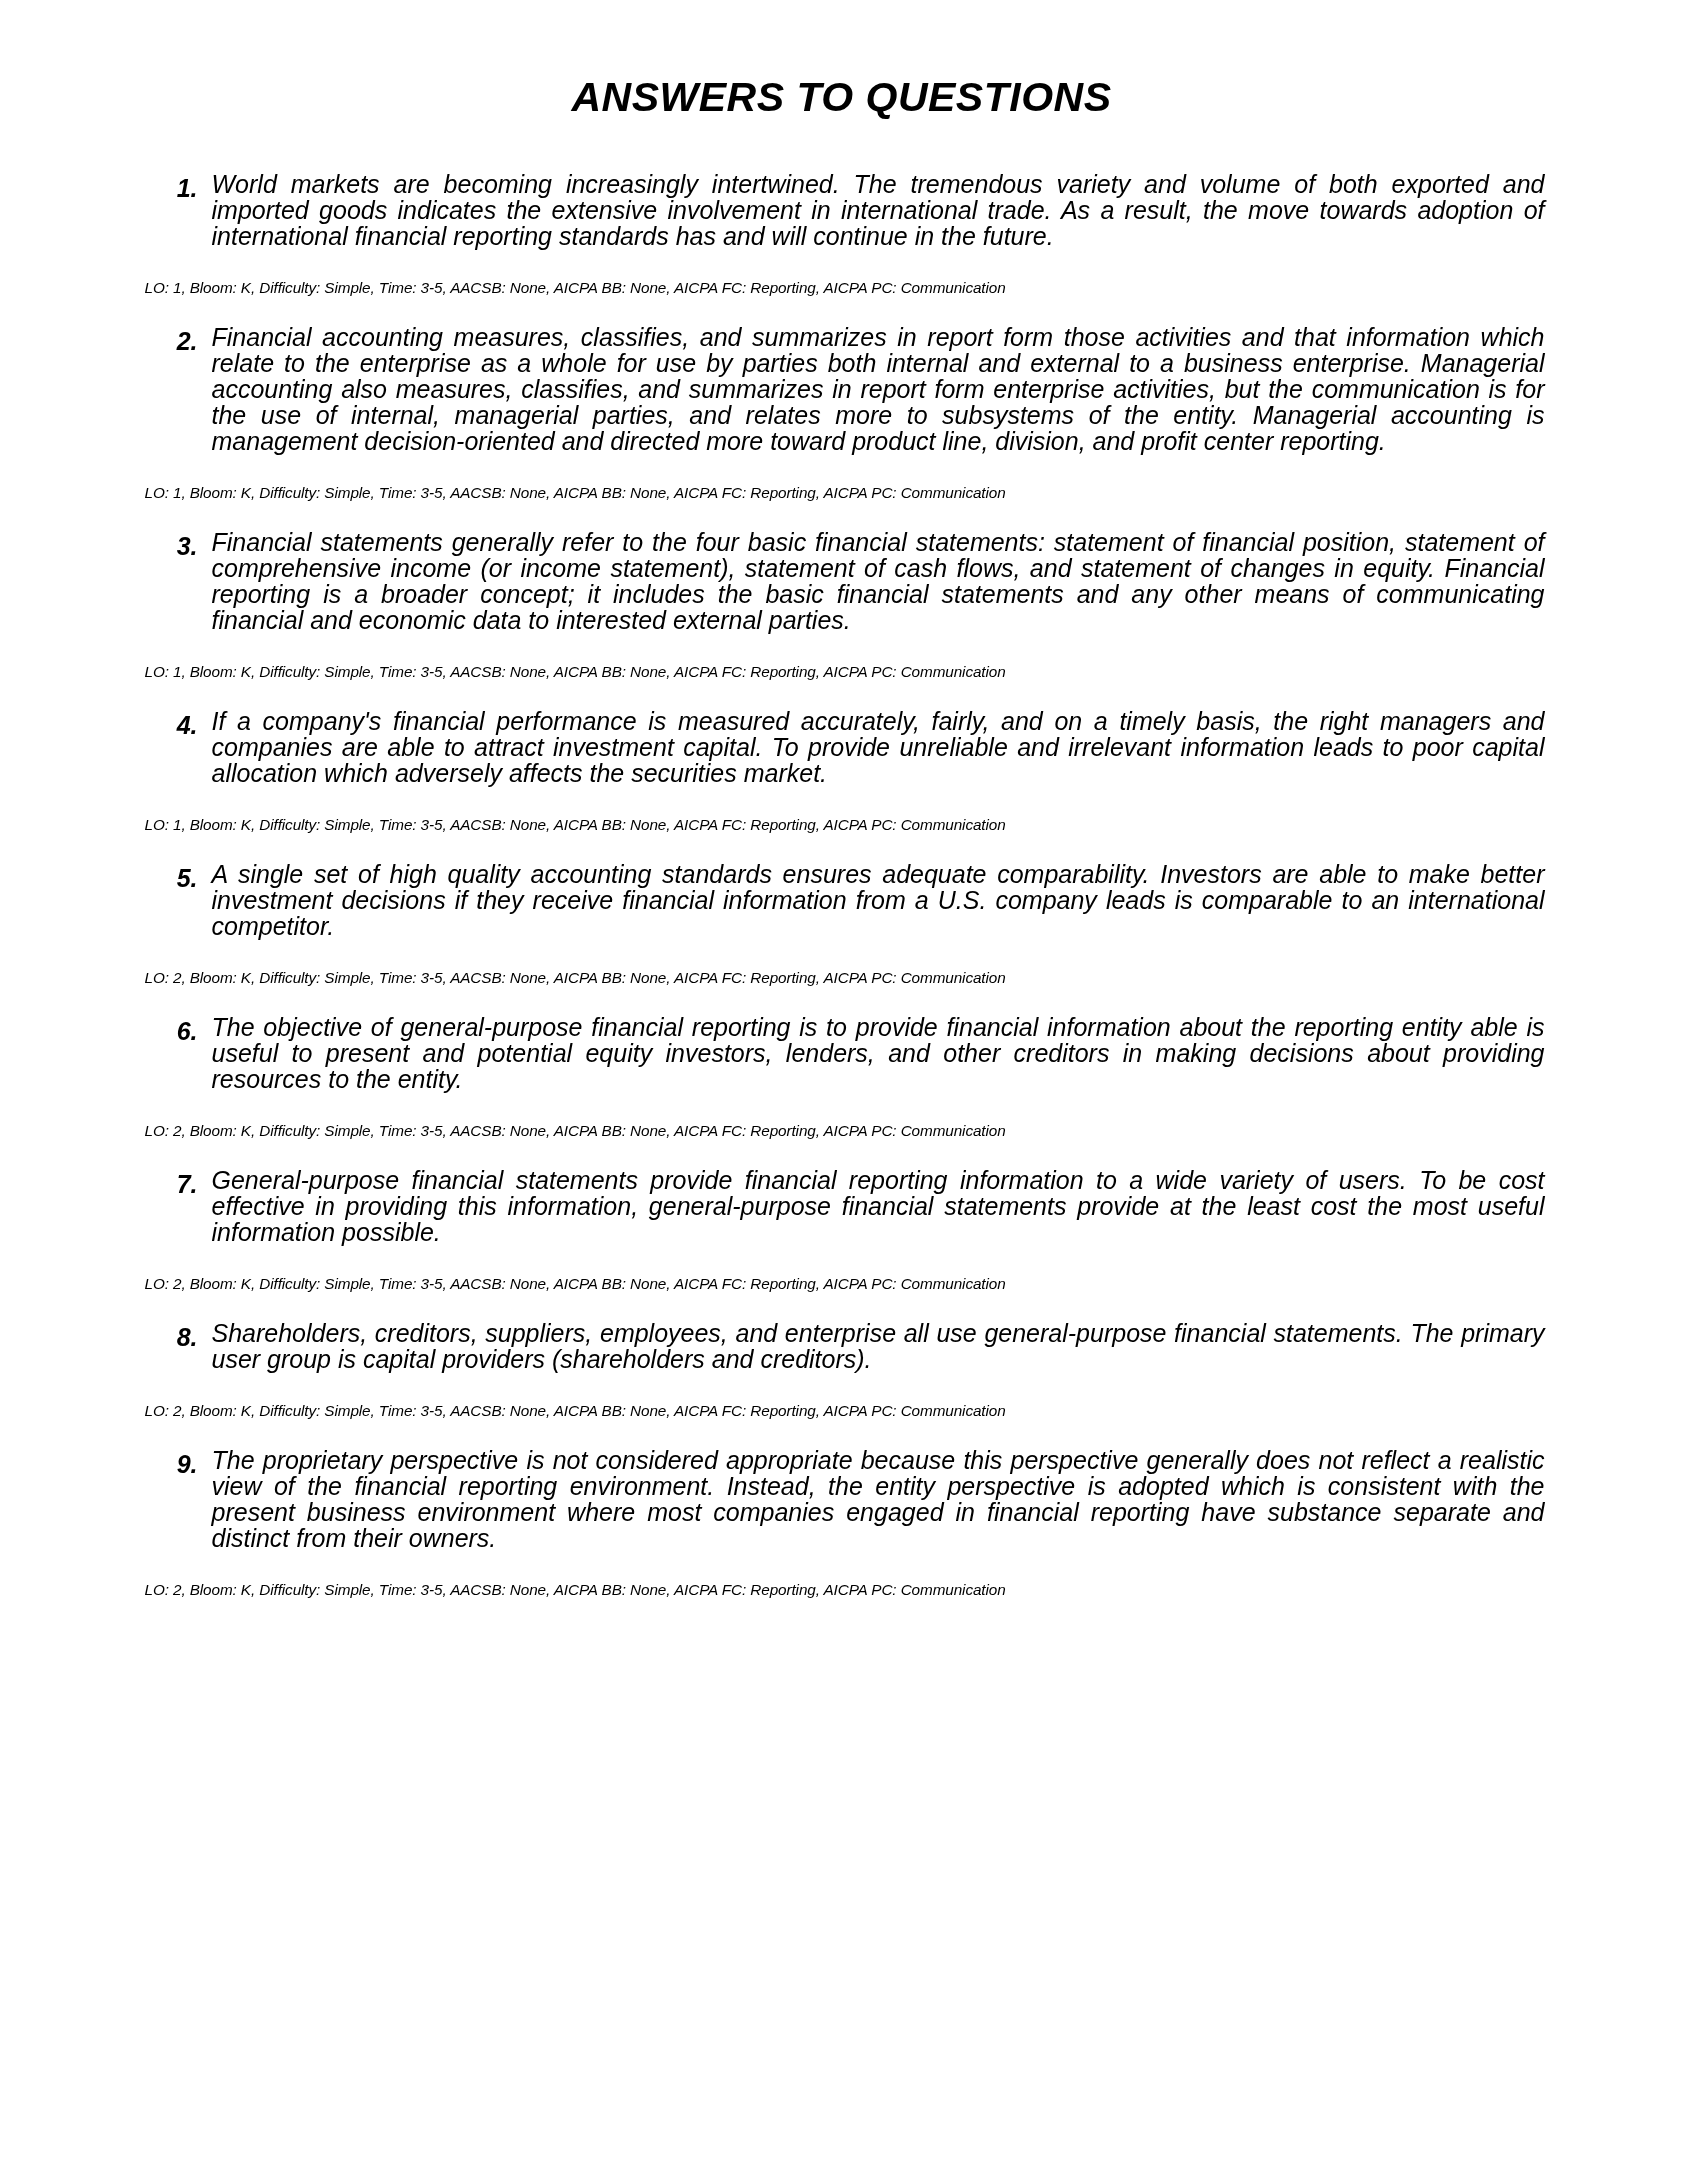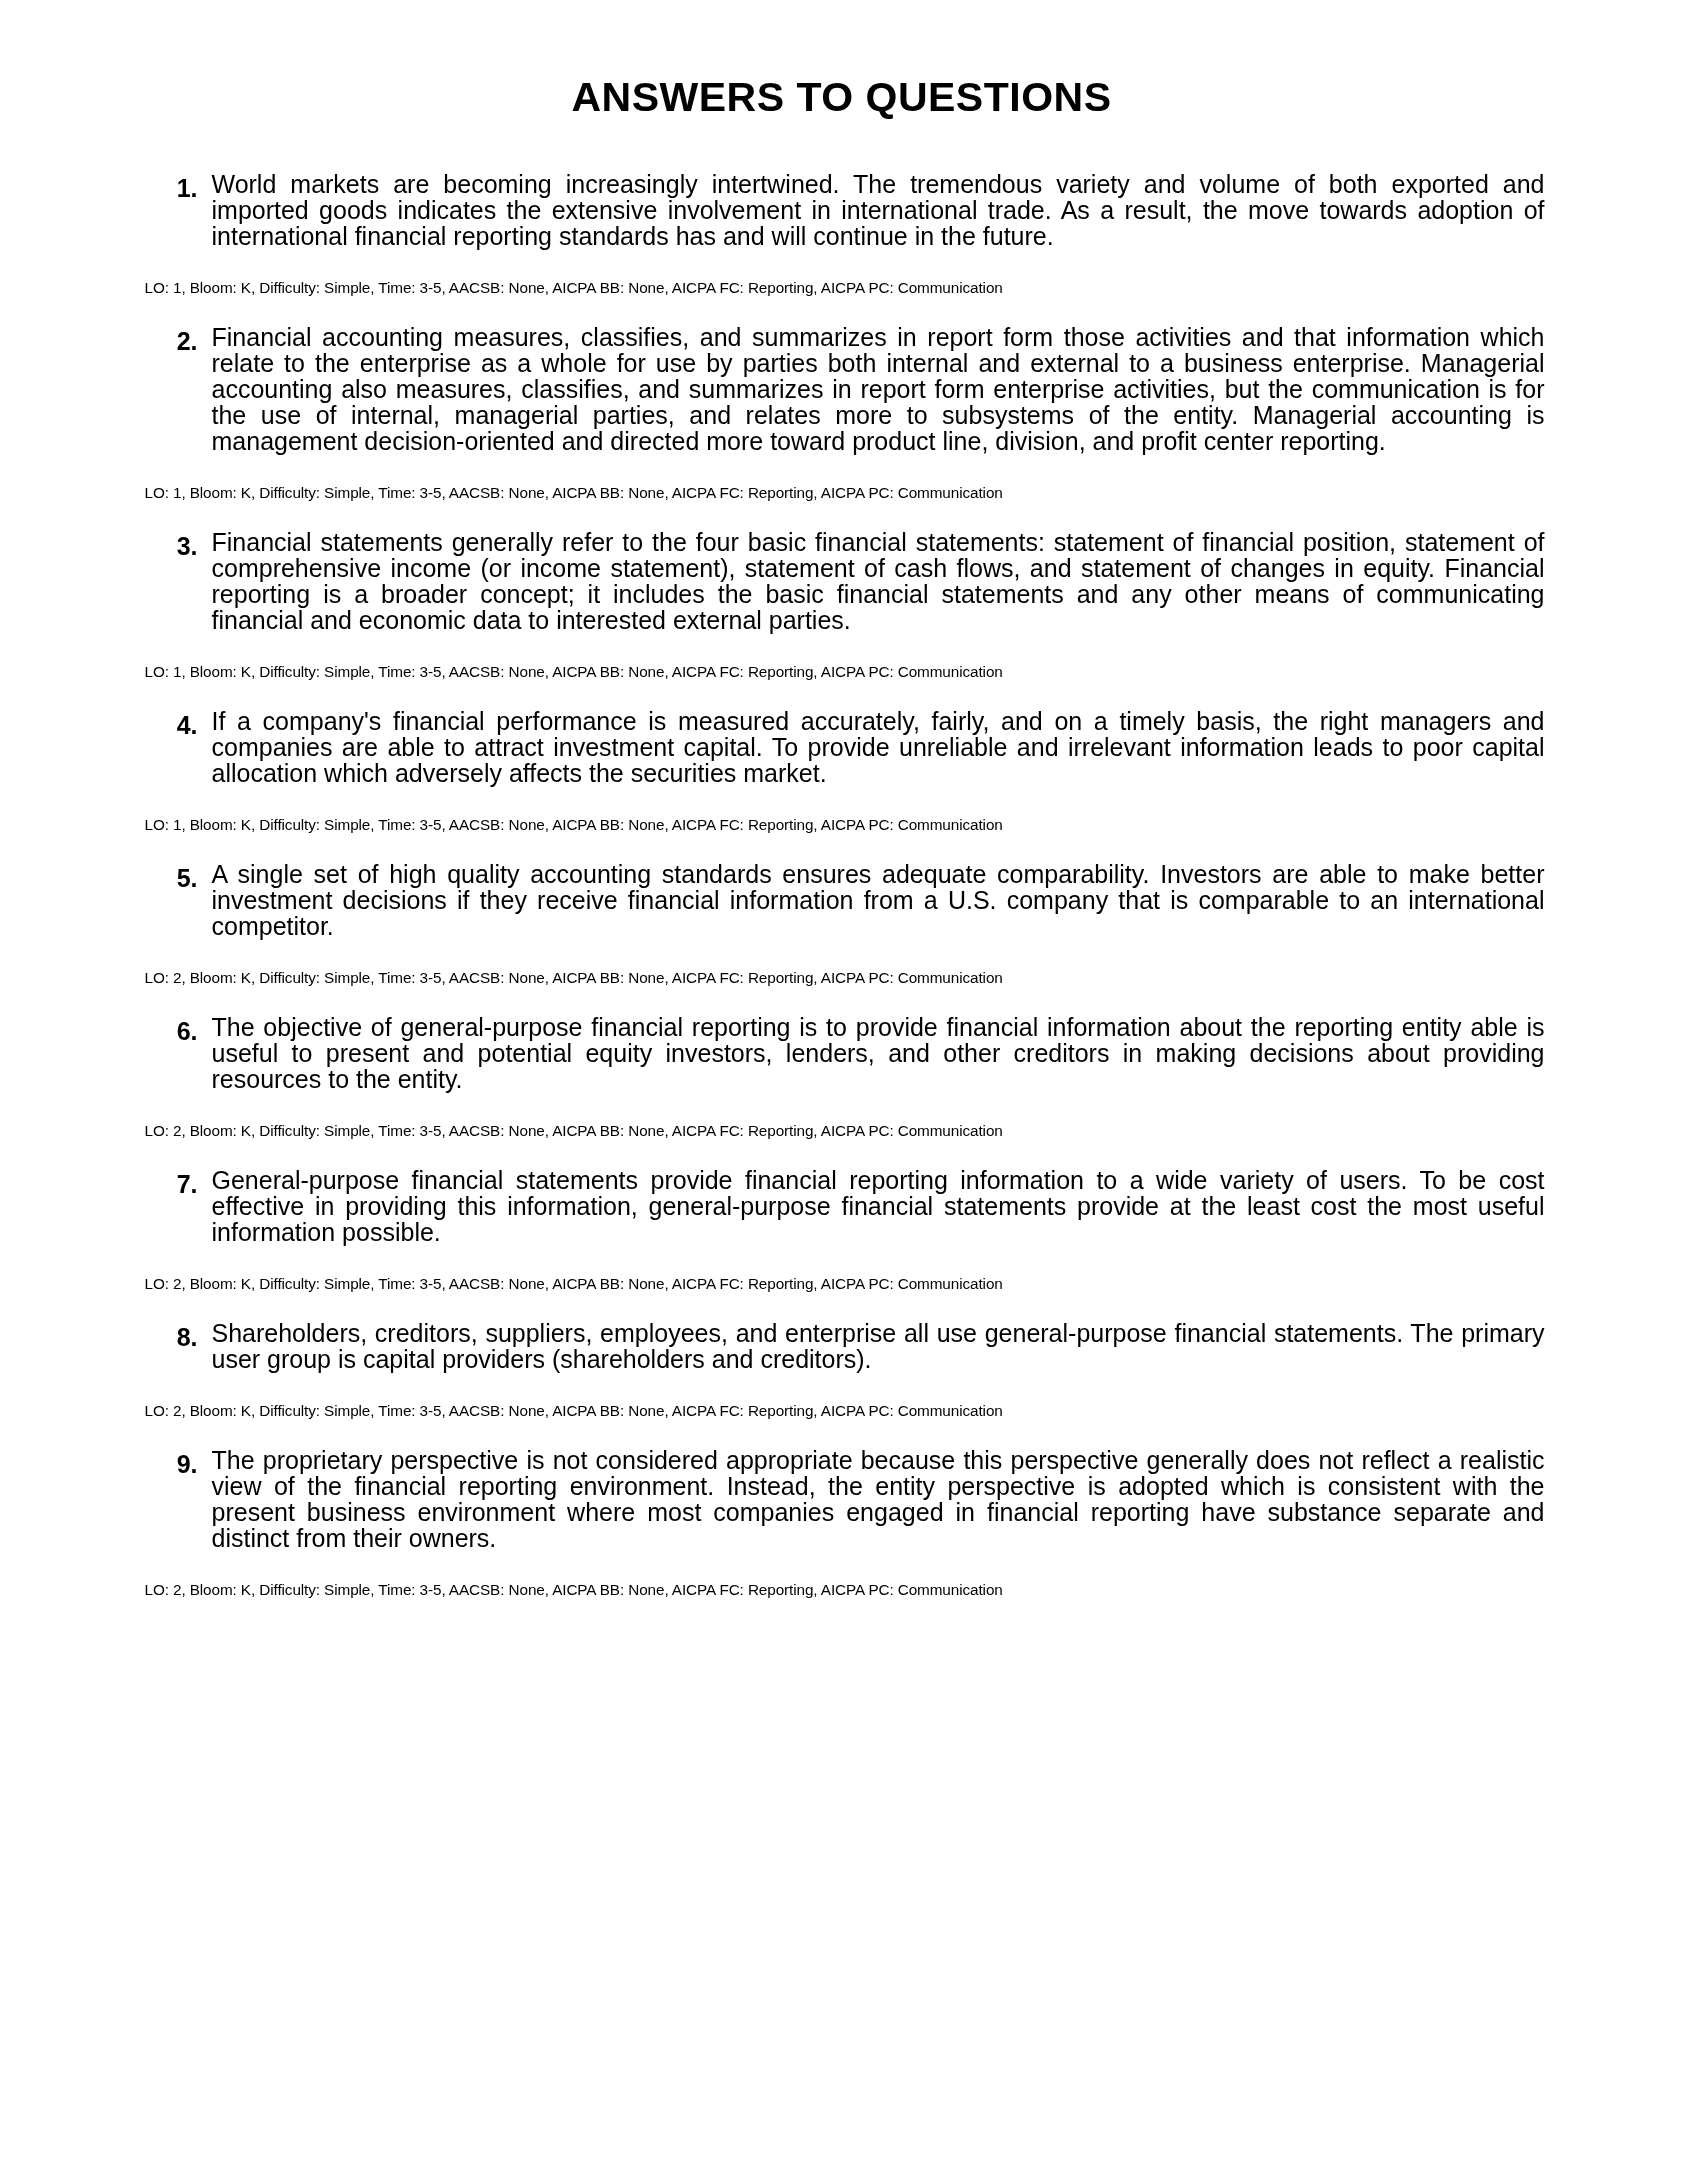--- a/index.html
+++ b/index.html
@@ -11,20 +11,21 @@
   .page {
     position: relative;
     width: 1683px;
     height: 2178px;
     background: #ffffff;
     box-sizing: border-box;
     padding: 0;
     overflow: hidden;
     font-family: "Liberation Sans", "DejaVu Sans", sans-serif;
     color: #000000;
+    font-style: italic;
   }
 
   .page-title {
     text-align: center;
     font-size: 41px;
     font-weight: bold;
     letter-spacing: 0.5px;
     margin: 0;
     padding-top: 75px;
     line-height: 1.1;
@@ -130,21 +131,21 @@
       <div class="answer-row">
         <div class="answer-num">4.</div>
         <div class="answer-text">If a company's financial performance is measured accurately, fairly, and on a timely basis, the right managers and companies are able to attract investment capital. To provide unreliable and irrelevant information leads to poor capital allocation which adversely affects the securities market.</div>
       </div>
       <div class="meta-line">LO: 1, Bloom: K, Difficulty: Simple, Time: 3-5, AACSB: None, AICPA BB: None, AICPA FC: Reporting, AICPA PC: Communication</div>
     </div>
 
     <div class="answer-block">
       <div class="answer-row">
         <div class="answer-num">5.</div>
-        <div class="answer-text">A single set of high quality accounting standards ensures adequate comparability. Investors are able to make better investment decisions if they receive financial information from a U.S. company that is comparable to an international competitor.</div>
+        <div class="answer-text">A single set of high quality accounting standards ensures adequate comparability. Investors are able to make better investment decisions if they receive financial information from a U.S. company leads is comparable to an international competitor.</div>
       </div>
       <div class="meta-line">LO: 2, Bloom: K, Difficulty: Simple, Time: 3-5, AACSB: None, AICPA BB: None, AICPA FC: Reporting, AICPA PC: Communication</div>
     </div>
 
     <div class="answer-block">
       <div class="answer-row">
         <div class="answer-num">6.</div>
         <div class="answer-text">The objective of general-purpose financial reporting is to provide financial information about the reporting entity able is useful to present and potential equity investors, lenders, and other creditors in making decisions about providing resources to the entity.</div>
       </div>
       <div class="meta-line">LO: 2, Bloom: K, Difficulty: Simple, Time: 3-5, AACSB: None, AICPA BB: None, AICPA FC: Reporting, AICPA PC: Communication</div>

